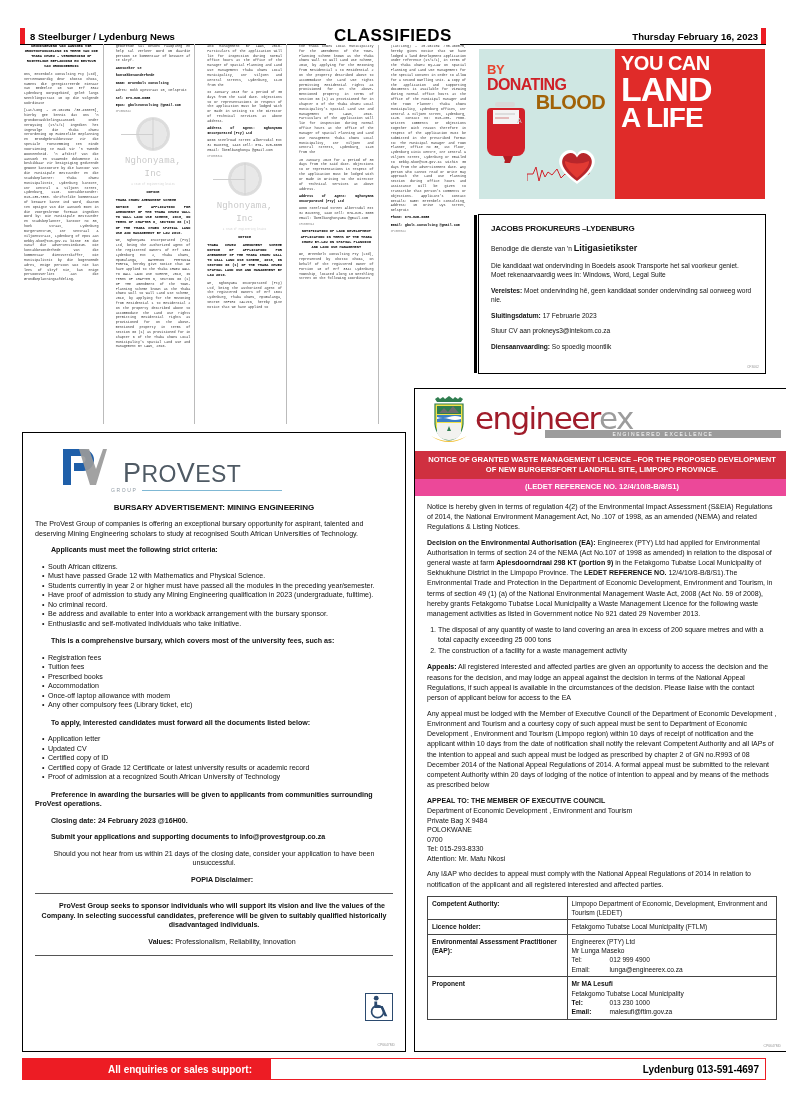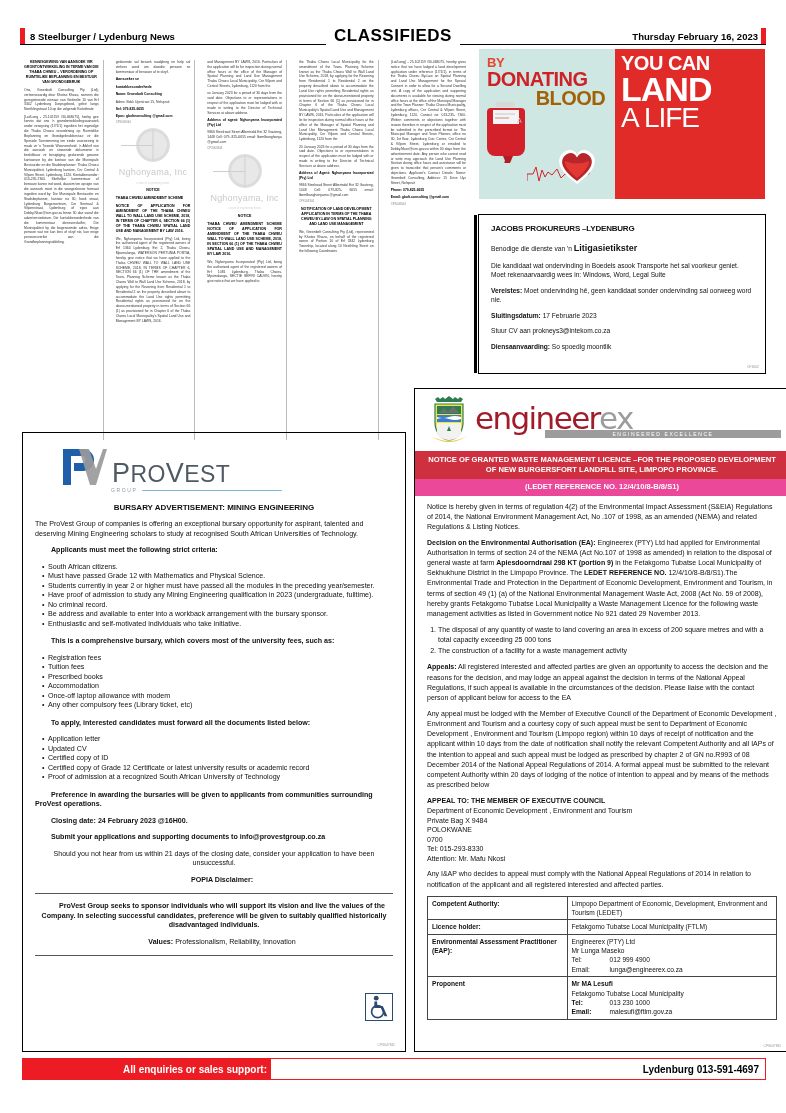--- a/index.html
+++ b/index.html
@@ -37,22 +37,22 @@
   .mh-center span { background: #fff; padding: 0 8px; }
   .mh-right {
     margin-left: auto; font-size: 9.5px; font-weight: bold; color: #000;
     white-space: nowrap; background: #fff; padding-left: 6px;
     position: relative; z-index: 2;
   }
   .mh-tick-r { width: 5px; height: 16px; background: #ed1c24; flex: 0 0 auto; margin-left: 3px; }
 
   
   .classifieds {
-    position: absolute; left: 20px; top: 60px; width: 450px; height: 380px;
-    display: flex; gap: 8px;
+    position: absolute; left: 20px; top: 44px; width: 450px; height: 380px;
+    display: flex; gap: 8px; font-family: Liberation Mono, monospace;
   }
   .ccol {
     width: 112px; padding: 0 4px;
     border-right: 1px solid #bbb;
     font-size: 3.4px; line-height: 1.42; color: #333;
     overflow: hidden;
   }
   .ccol:last-child { border-right: none; }
   .ccol p { margin: 0 0 2.5px 0; text-align: justify; }
   .ccol .hd { font-weight: bold; color: #000; text-align: center; font-size: 3.6px; }
@@ -77,37 +77,37 @@
   .wm-globe::after { border-top: 1px solid #cfcfcf; left: 0; right: 0; top: 50%; border-left: none; height: 0; bottom: auto; }
   .wm-sub { text-align: center; color: #d2d2d2; font-size: 2.6px; margin-bottom: 3px; }
   .ccode { font-size: 2.8px; color: #888; text-align: right; margin-top: 3px; }
 
   
   .blood-ad {
     position: absolute; left: 478px; top: 48px; width: 288px; height: 152px;
     display: flex; overflow: hidden; border: 1px solid #fff;
   }
   .blood-left {
-    width: 136px; background: #cfe7e3; position: relative; padding: 8px 6px 0 8px;
+    width: 136px; background: #cfe7e3; position: relative; padding: 15px 6px 0 8px;
   }
   .bl-by { font-size: 13px; font-weight: bold; color: #e8442e; line-height: .95; letter-spacing: -.3px; }
-  .bl-don { font-size: 20px; font-weight: bold; color: #cf2027; line-height: .95; letter-spacing: -.6px; margin-top: 1px; }
+  .bl-don { font-size: 16px; font-weight: bold; color: #cf2027; line-height: .95; letter-spacing: -.6px; margin-top: 1px; }
   .bl-blood { font-size: 20px; font-weight: bold; color: #a16207; line-height: .95; letter-spacing: -.6px; text-align: right; padding-right: 4px; }
   .bloodbag {
     position: absolute; left: 8px; top: 52px; width: 42px; height: 62px;
   }
   .ekg { position: absolute; left: 48px; bottom: 16px; }
   .heart { position: absolute; right: 16px; bottom: 14px; width: 44px; height: 40px; }
   .blood-right {
     flex: 1; background: #e02b29; color: #fff; padding: 4px 20px 0 6px;
     display: flex; flex-direction: column; justify-content: flex-start;
   }
   .br-l1 { font-size: 20px; font-weight: bold; line-height: 1.0; letter-spacing: -.5px; }
   .br-l2 { font-size: 34px; font-weight: bold; line-height: .95; letter-spacing: -1px; }
-  .br-l3 { font-size: 28px; font-weight: normal; line-height: .95; letter-spacing: -1px; }
+  .br-l3 { font-size: 28px; font-weight: bold; line-height: .95; letter-spacing: -1px; }
 
   
   .jacobs {
     position: absolute; left: 478px; top: 214px; width: 288px; height: 160px;
     border: 1px solid #000; padding: 8px 10px 6px 12px;
     font-size: 6.6px; color: #111; line-height: 1.45;
   }
   .jacobs::before {
     content: ""; position: absolute; left: -5px; top: 0; bottom: 0; width: 3px; background: #000;
   }
@@ -118,21 +118,21 @@
   .jacobs b { font-weight: bold; }
   .jacobs .big { font-size: 9px; font-weight: bold; }
   .jcode { position: absolute; right: 6px; bottom: 3px; font-size: 3.4px; color: #999; }
 
   
   .provest {
     position: absolute; left: 22px; top: 432px; width: 384px; height: 620px;
     border: 1px solid #000; padding: 10px 12px 8px 12px;
     font-size: 7.1px; line-height: 1.34; color: #111;
   }
-  .pv-logo { display: flex; align-items: flex-end; gap: 5px; padding: 4px 0 2px 26px; }
+  .pv-logo { display: flex; align-items: flex-end; gap: 16px; padding: 4px 0 2px 26px; }
   .pv-mark { width: 46px; height: 40px; flex: 0 0 auto; }
   .pv-word { font-size: 23px; color: #4f5a64; letter-spacing: .4px; line-height: 1; }
   .pv-word .cap { font-size: 27px; }
   .pv-group { display: flex; align-items: center; gap: 5px; padding-left: 76px; margin-top: -2px; margin-bottom: 9px; }
   .pv-group .g { font-size: 5px; color: #8f9aa4; letter-spacing: 1.6px; }
   .pv-group .line { flex: 1; height: 1px; background: #7fb8d4; max-width: 140px; }
   .provest h4 { margin: 0 0 7px 0; font-size: 8px; font-weight: bold; text-align: center; }
   .provest p { margin: 0 0 7px 0; }
   .provest b { font-weight: bold; margin-left: 16px; }
   .provest ul { margin: 0 0 8px 0; padding-left: 8px; list-style: none; }
@@ -186,21 +186,21 @@
   .engx-code { position: absolute; right: 8px; bottom: 3px; font-size: 3.4px; color: #999; }
 
   
   .footer {
     position: absolute; left: 22px; top: 1058px; width: 744px; height: 22px;
     border: 1px solid #ed1c24; display: flex; align-items: stretch;
   }
   .ft-red {
     background: #ed1c24; color: #fff; font-size: 10px; font-weight: bold;
     display: flex; align-items: center; justify-content: flex-end;
-    width: 248px; padding-right: 4px;
+    width: 248px; padding-right: 19px;
   }
   .ft-white {
     flex: 1; background: #fff; color: #000; font-size: 10px; font-weight: bold;
     display: flex; align-items: center; justify-content: flex-end; padding-right: 6px;
   }
 </style>
 </head>
 <body>
 
 <div class="page">

